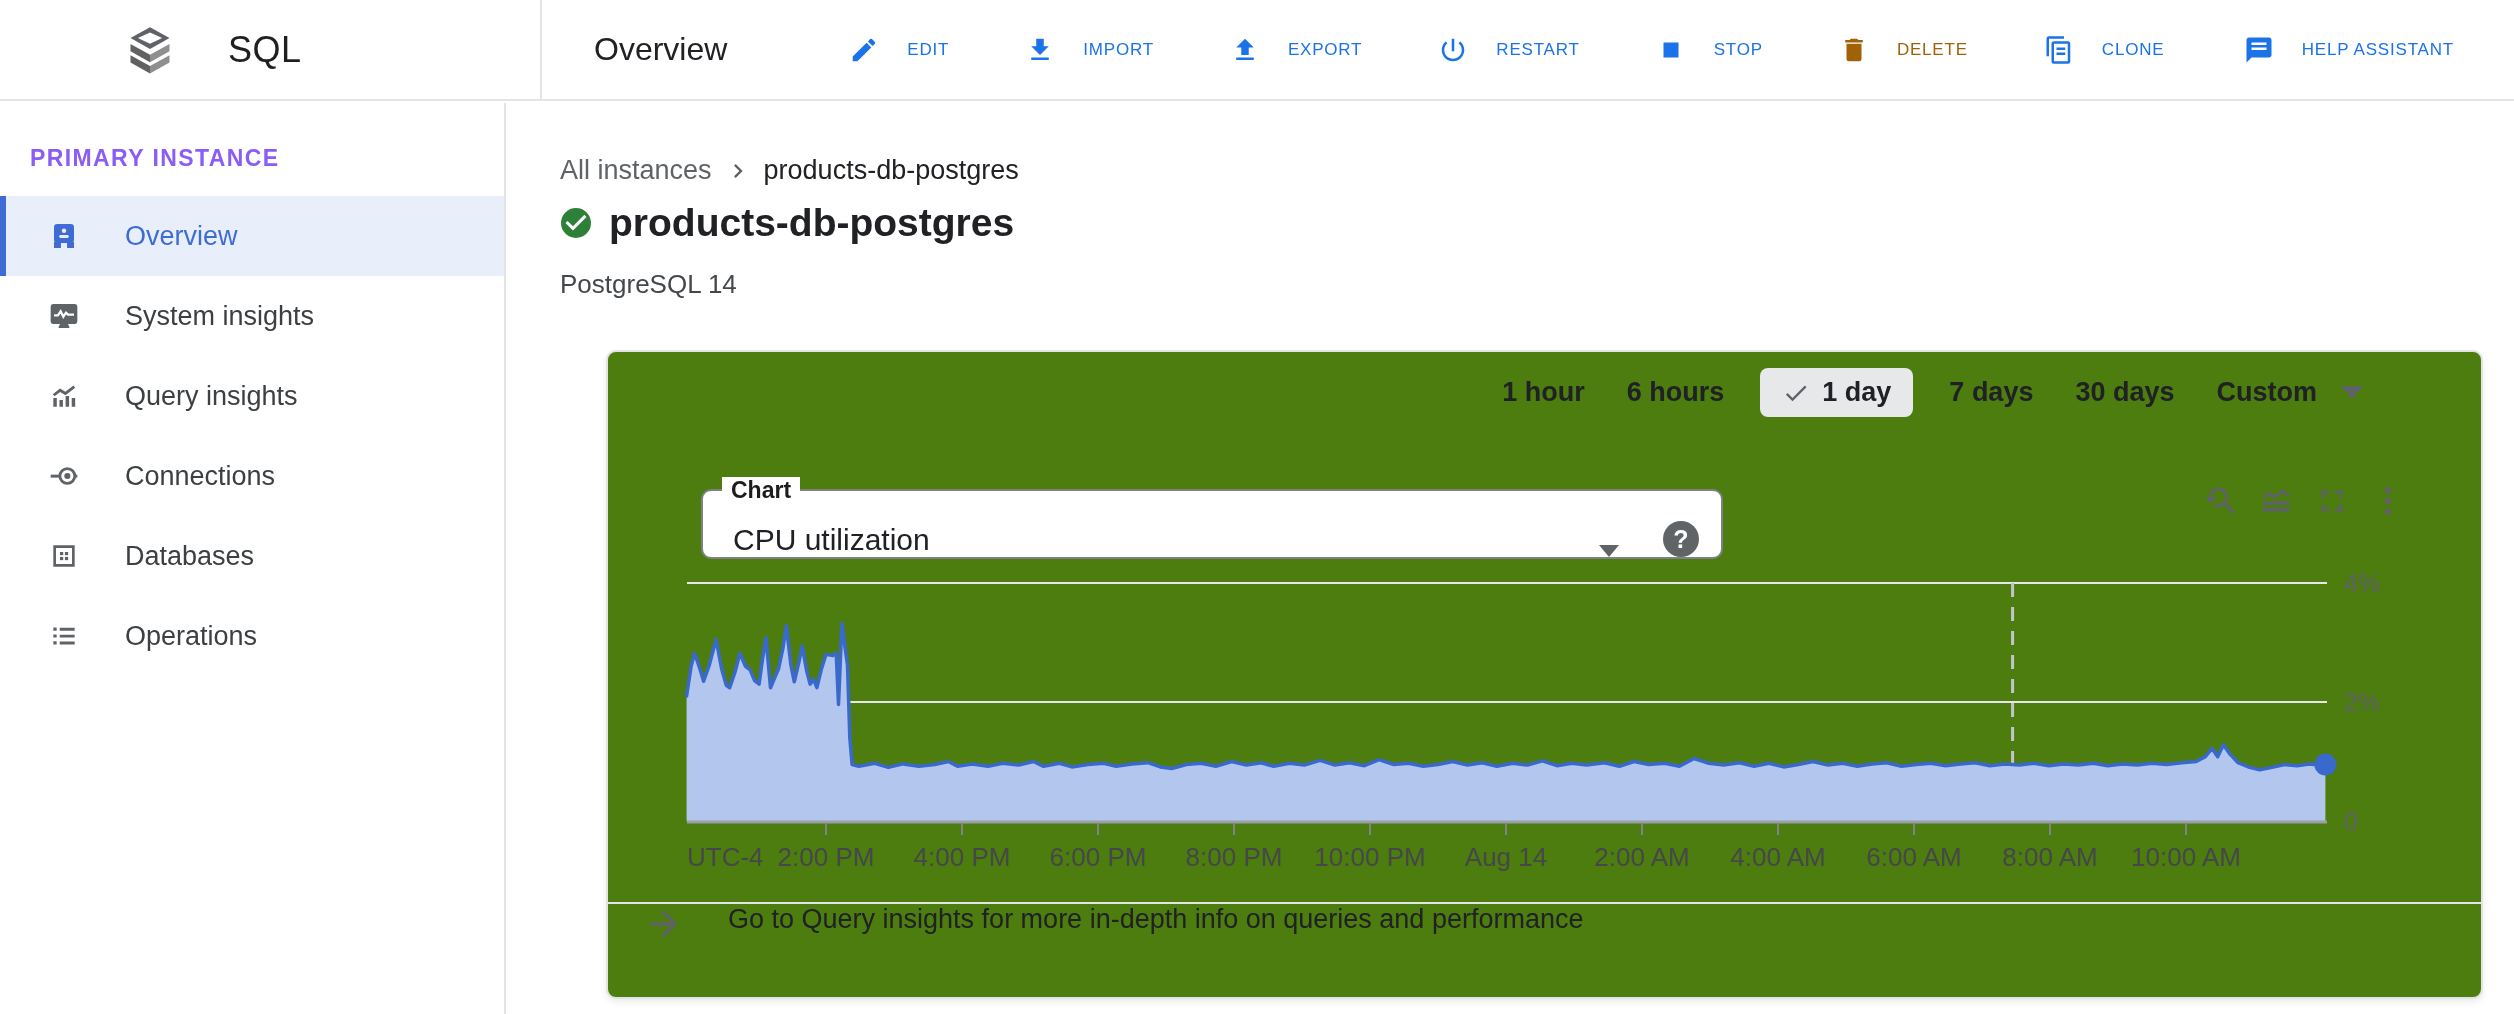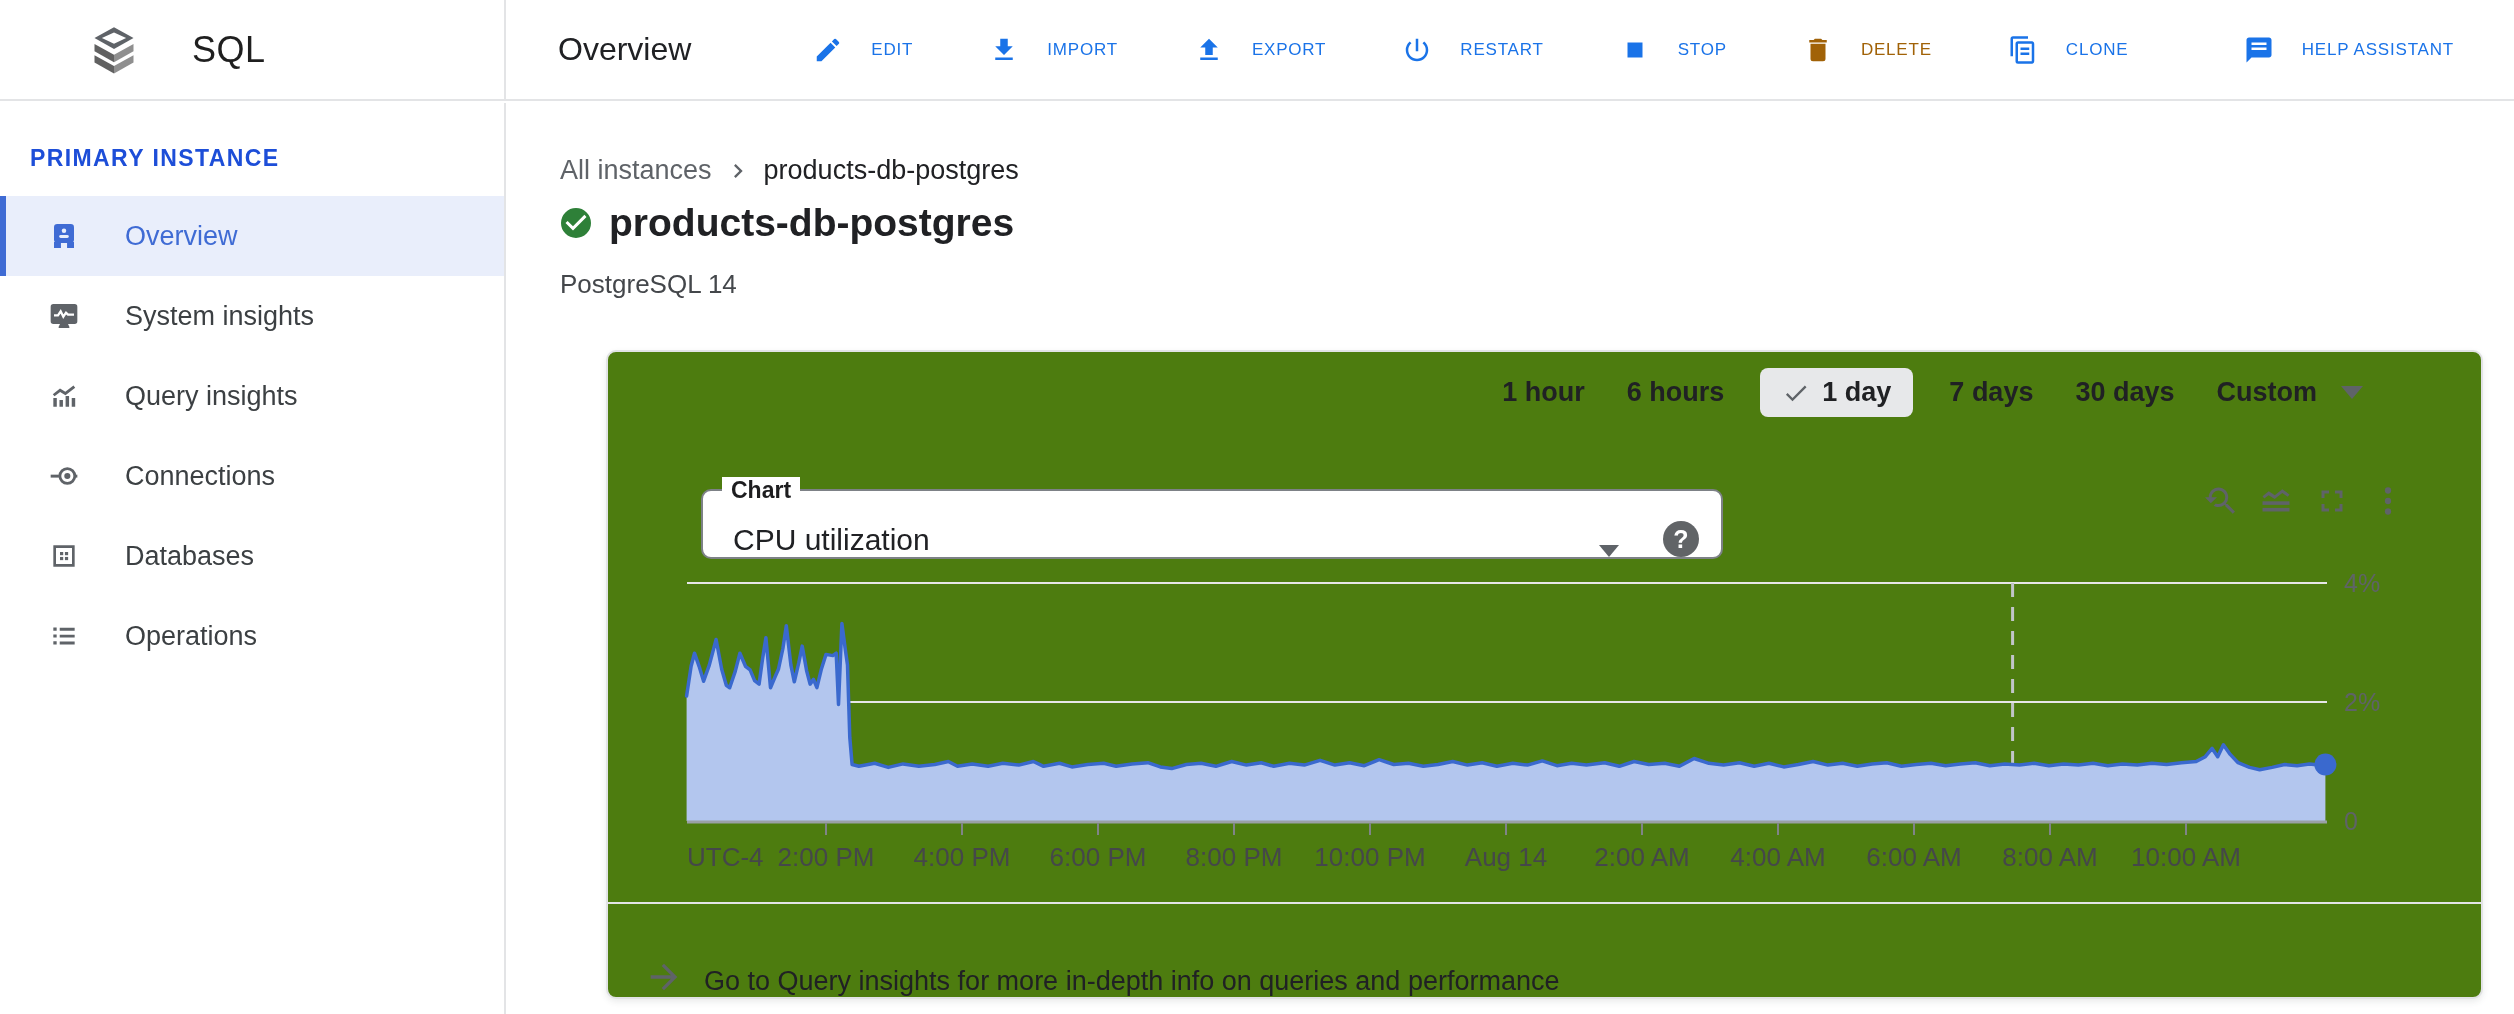--- a/index.html
+++ b/index.html
@@ -1,40 +1,40 @@
 <!DOCTYPE html>
 <html><head>
 <meta charset="utf-8">
 <style>
   * { margin:0; padding:0; box-sizing:border-box; }
   html,body { width:2514px; height:1014px; overflow:hidden; background:#fff;
     font-family:"Liberation Sans", sans-serif; color:#202124; }
 
   
   .header { position:absolute; left:0; top:0; width:2514px; height:101px;
-    display:flex; align-items:stretch; border-bottom:2px solid #e3e4e6; background:#fff; }
+    display:flex; align-items:stretch; border-bottom:2px solid #e3e4e6; background:#fff;padding-left:36px; }
   .logo-cell { width:506px; flex:0 0 506px; display:flex; align-items:center;
     padding-left:88px; border-right:2px solid #e3e4e6; }
   .logo-cell svg { width:52px; height:52px; }
   .product-name { font-size:36px; color:#1f1f1f; margin-left:52px; letter-spacing:.5px; }
   .header-main { flex:1; display:flex; align-items:center; padding:0 60px 0 52px; }
   .page-title { font-size:32px; font-weight:400; color:#202124; }
   .actions { display:flex; align-items:center; gap:76px; margin-left:122px; flex:1; }
   .action-btn { display:flex; align-items:center; gap:28px; font-size:17px; font-weight:400;
     letter-spacing:.8px; color:#1a73e8; cursor:pointer; background:none; border:none;
     font-family:inherit; white-space:nowrap; }
   .action-btn svg { width:30px; height:30px; fill:currentColor; }
   .action-btn.disabled { color:#a16207;text-align:center; }
   .action-btn.push-right { margin-left:auto; }
 
   
   .sidebar { position:absolute; left:0; top:103px; width:506px; bottom:0;
     border-right:2px solid #e3e4e6; background:#fff; }
   .section-label { margin:42px 0 24px 30px; font-size:23px; font-weight:700;
-    color:#1d4ed8; letter-spacing:1.4px; }
+    color:#8b5cf6; letter-spacing:1.4px; }
   .nav-item { height:80px; display:flex; align-items:center; padding-left:42px;
     border-left:6px solid transparent; cursor:pointer; }
   .nav-item .nav-icon { width:32px; height:32px; color:#5f6368; flex:0 0 32px; }
   .nav-item .nav-icon svg { width:32px; height:32px; fill:currentColor; }
   .nav-item .nav-label { margin-left:45px; font-size:27px; color:#3c4043; }
   .nav-item.selected { background:#e9eefb; border-left-color:#3f6bd4; }
   .nav-item.selected .nav-icon { color:#3f6bd4; }
   .nav-item.selected .nav-label { color:#3f6bd4; }
 
   
@@ -76,22 +76,22 @@
     cursor:pointer; }
 
   .chart-toolbar { position:absolute; top:128px; right:72px; display:flex; gap:14px; }
   .ct-btn { width:42px; height:42px; display:flex; align-items:center; justify-content:center;
     cursor:pointer; background:none; border:none; color:#5f6368; }
   .ct-btn svg { width:36px; height:36px; fill:currentColor; }
 
   .chart-svg { position:absolute; left:0; top:0; width:1877px; height:649px; }
 
   .card-footer { position:absolute; left:0; right:0; bottom:0; height:95px;
-    border-top:2px solid #e3e4e6; display:flex; align-items:flex-end; padding-left:36px;
-    gap:20px; cursor:pointer; border-radius:0 0 10px 10px; }
+    border-top:2px solid #e3e4e6; display:flex; align-items:flex-start; padding-left:36px;
+    gap:44px; cursor:pointer; border-radius:0 0 10px 10px; }
   .card-footer .arrow svg { width:40px; height:40px; fill:#5f6368; display:block; }
   .footer-text { font-size:27px; color:#202124; }
 </style>
 </head>
 <body>
 
 <div class="header">
   <div class="logo-cell">
     <svg viewBox="0 0 24 24">
       <polygon points="12,1.5 21,6.5 12,11.5 3,6.5" fill="#5f6368"></polygon>

